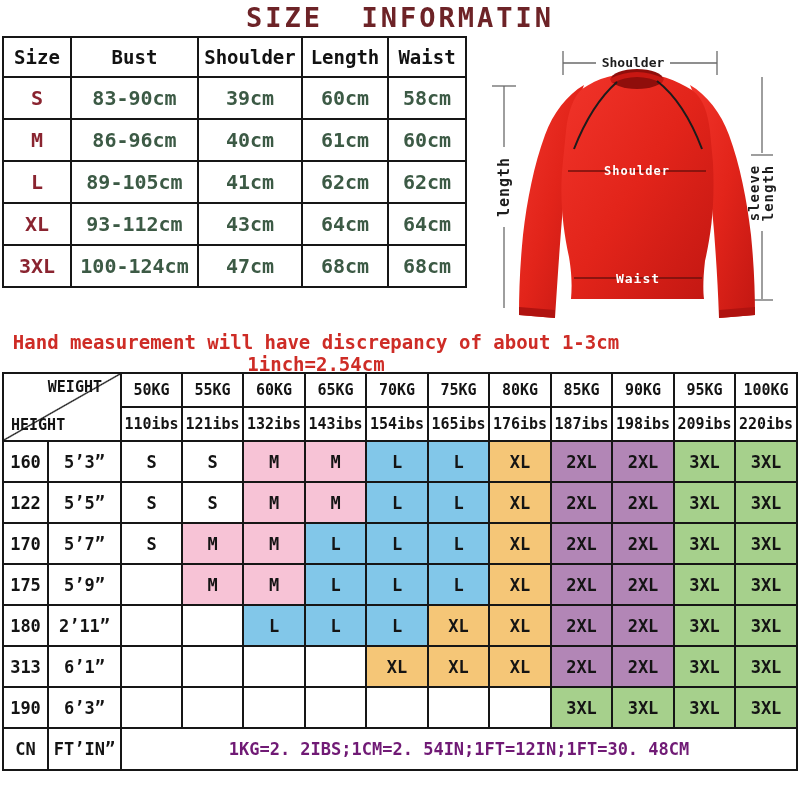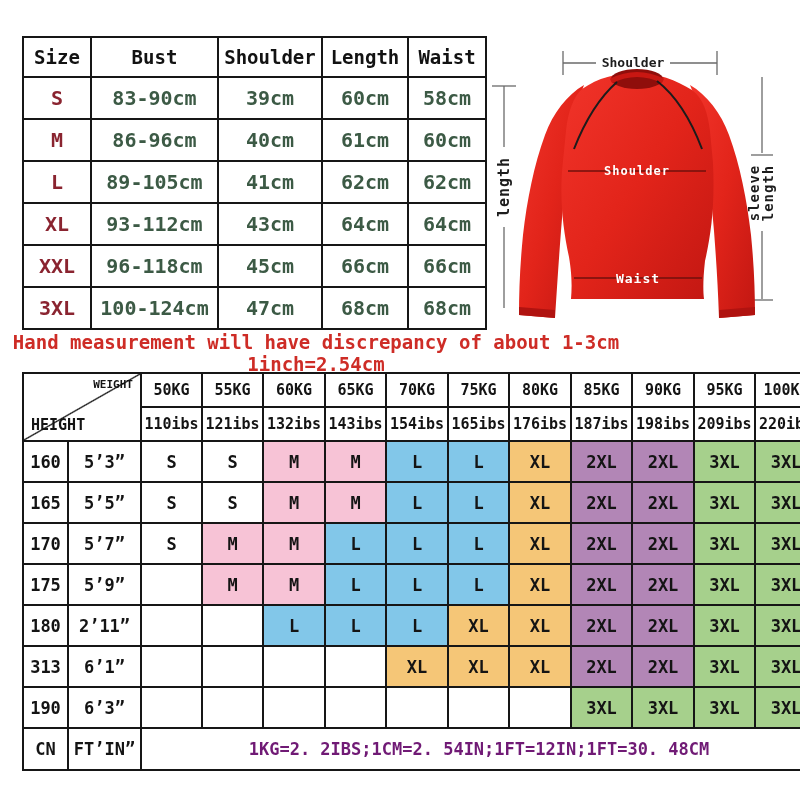--- a/index.html
+++ b/index.html
@@ -1,52 +1,53 @@
 <!DOCTYPE html>
 <html><head>
 <meta charset="utf-8">
 <style>
   html,body{margin:0;padding:0;background:#fff;}
   .stage{position:relative;width:800px;height:800px;background:#ffffff;overflow:hidden;
          font-family:"DejaVu Sans Mono","Liberation Mono",monospace;}
   .title{position:absolute;left:0;top:2px;width:800px;text-align:center;
          font-size:27px;font-weight:bold;color:#6d2327;letter-spacing:3px;white-space:pre;}
   
-  table{border-collapse:collapse;table-layout:fixed;margin-left:20px;}
+  table{border-collapse:collapse;table-layout:fixed;}
   .size-table{position:absolute;left:2px;top:36px;width:463px;}
   .size-table td,.size-table th{border:2px solid #161616;text-align:center;vertical-align:middle;
          font-weight:bold;padding:0;overflow:hidden;}
   .size-table th{height:38px;font-size:19px;color:#121212;}
   .size-table td{height:40px;font-size:20px;}
   .size-table td.szcol{color:#8a2430;}
   .size-table td.val{color:#3c5a45;}
   
   .note{position:absolute;left:0;top:331px;width:632px;text-align:center;
         font-size:19px;font-weight:bold;color:#ce2c26;}
   
   .fit-table{position:absolute;left:2px;top:372px;width:794px;}
   .fit-table td{border:2px solid #161616;text-align:center;vertical-align:middle;
         font-weight:bold;color:#141414;padding:0;overflow:hidden;}
   .fit-table tr.kgrow td,.fit-table tr.lbrow td{height:32px;font-size:15px;}
   .fit-table tr.hrow td{height:39px;font-size:17px;}
   .fit-table td.hnum{font-size:18px;}
   .diag{position:relative;
         background:linear-gradient(to bottom right,transparent calc(50% - 1.3px),#161616 50%,transparent calc(50% + 1.3px));}
-  .diag .w{position:absolute;top:4px;right:7px;font-size:11px;}
+  .diag .w{position:absolute;top:4px;right:18px;font-size:15px;}
   .diag .h{position:absolute;bottom:6px;left:7px;font-size:15px;}
   .fit-table tr.cnrow td{height:40px;font-size:17px;}
   .fit-table td.conv{font-size:20px;color:#701a75;letter-spacing:0px;}
   
   .shirt{position:absolute;left:470px;top:35px;width:330px;height:290px;}
 </style>
 </head>
 <body>
 
 <div class="stage">
 
+  <div class="title">SIZE  INFORMATIN</div>
 
   <table class="size-table">
     <colgroup>
         <col style="width:68px">
         <col style="width:127px">
         <col style="width:104px">
         <col style="width:86px">
         <col style="width:78px">
       </colgroup>
     <tbody>
@@ -77,27 +78,20 @@
           <td class="val">41cm</td>
           <td class="val">62cm</td>
           <td class="val">62cm</td>
         </tr>
     <tr>
           <td class="szcol">XL</td>
           <td class="val">93-112cm</td>
           <td class="val">43cm</td>
           <td class="val">64cm</td>
           <td class="val">64cm</td>
-        </tr>
-    <tr>
-          <td class="szcol">XXL</td>
-          <td class="val">96-118cm</td>
-          <td class="val">45cm</td>
-          <td class="val">66cm</td>
-          <td class="val">66cm</td>
         </tr>
     <tr>
           <td class="szcol">3XL</td>
           <td class="val">100-124cm</td>
           <td class="val">47cm</td>
           <td class="val">68cm</td>
           <td class="val">68cm</td>
         </tr>
   </tbody>
     </table>
@@ -214,21 +208,21 @@
           <td style="background: rgb(247, 195, 214);">M</td>
           <td style="background: rgb(130, 199, 233);">L</td>
           <td style="background: rgb(130, 199, 233);">L</td>
           <td style="background: rgb(245, 198, 119);">XL</td>
           <td style="background: rgb(178, 134, 182);">2XL</td>
           <td style="background: rgb(178, 134, 182);">2XL</td>
           <td style="background: rgb(166, 208, 140);">3XL</td>
           <td style="background: rgb(166, 208, 140);">3XL</td>
         </tr>
     <tr class="hrow">
-          <td class="hnum">165</td>
+          <td class="hnum">122</td>
           <td>5’5”</td>
           <td>S</td>
           <td>S</td>
           <td style="background: rgb(247, 195, 214);">M</td>
           <td style="background: rgb(247, 195, 214);">M</td>
           <td style="background: rgb(130, 199, 233);">L</td>
           <td style="background: rgb(130, 199, 233);">L</td>
           <td style="background: rgb(245, 198, 119);">XL</td>
           <td style="background: rgb(178, 134, 182);">2XL</td>
           <td style="background: rgb(178, 134, 182);">2XL</td>

